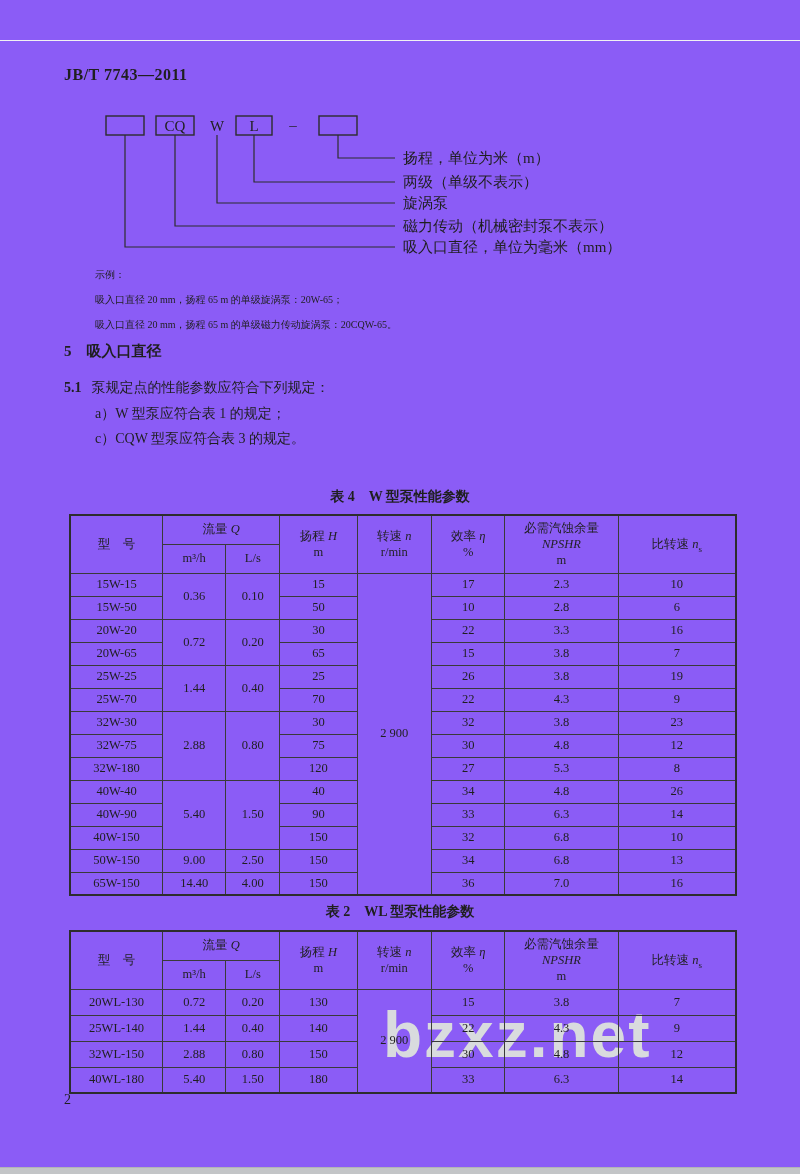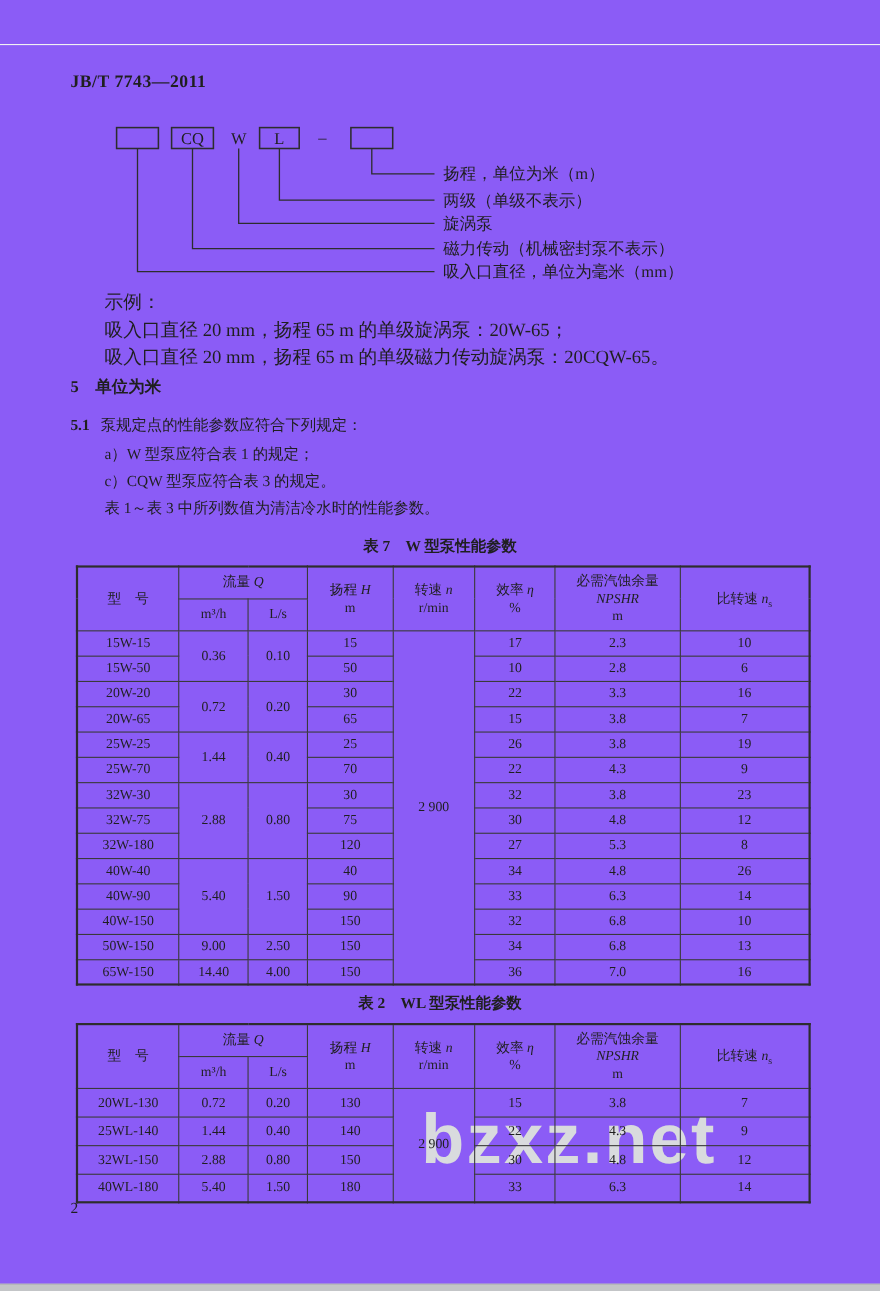--- a/index.html
+++ b/index.html
@@ -21,21 +21,21 @@
   .doc-header {
     position: absolute; left: 64px; top: 66px;
     font-weight: bold; font-size: 16px; letter-spacing: 0.5px;
   }
   .diagram { position: absolute; left: 0; top: 100px; }
   .diagram text {
     font-family: "Liberation Serif", "DejaVu Serif", serif;
     font-size: 15px; fill: #1f1f1f;
   }
   .diagram .boxtext { font-size: 15px; }
-  .examples { position: absolute; left: 95px; top: 262px; font-size: 17px; }
+  .examples { position: absolute; left: 95px; top: 262px; font-size: 10px; }
   .examples div { height: 25px; line-height: 25px; }
   .section { position: absolute; left: 64px; top: 342px; font-size: 14px; }
   .section .s-title { font-weight: bold; font-size: 15px; height: 33px; }
   .section .s-clause { height: 26px; line-height: 26px; }
   .section .s-clause b { margin-right: 10px; }
   .section .s-item { height: 25px; line-height: 25px; padding-left: 31px; }
   .section .s-note { height: 24px; line-height: 24px; padding-left: 31px; }
   .tbl-title { position: absolute; left: 0; width: 800px; text-align: center;
     font-weight: bold; font-size: 14px; }
   .tbl-title .gap { display: inline-block; width: 14px; }
@@ -104,29 +104,28 @@
     <text x="403" y="152">吸入口直径，单位为毫米（mm）</text>
   </svg>
 
   <div class="examples">
     <div>示例：</div>
     <div>吸入口直径 20 mm，扬程 65 m 的单级旋涡泵：20W-65；</div>
     <div>吸入口直径 20 mm，扬程 65 m 的单级磁力传动旋涡泵：20CQW-65。</div>
   </div>
 
   <div class="section">
-    <div class="s-title"><span>5</span>　<span>单位为米</span></div>
+    <div class="s-title"><span>5</span>　<span>吸入口直径</span></div>
     <div class="s-clause"><b>5.1</b><span>泵规定点的性能参数应符合下列规定：</span></div>
     <div class="s-item">a）W 型泵应符合表 1 的规定；</div>
     <div class="s-item">c）CQW 型泵应符合表 3 的规定。</div>
-    <div class="s-note">表 1～表 3 中所列数值为清洁冷水时的性能参数。</div>
   </div>
 
   <div class="tbl-title" id="t1-title">
-    <span>表 7</span><span class="gap"></span><span>W 型泵性能参数</span>
+    <span>表 4</span><span class="gap"></span><span>W 型泵性能参数</span>
   </div>
 
   <table class="ptable" id="table1">
     <colgroup>
       <col style="width:13.9%">
         <col style="width:9.5%">
         <col style="width:8.1%">
       <col style="width:11.6%">
         <col style="width:11.2%">
         <col style="width:11.0%">

